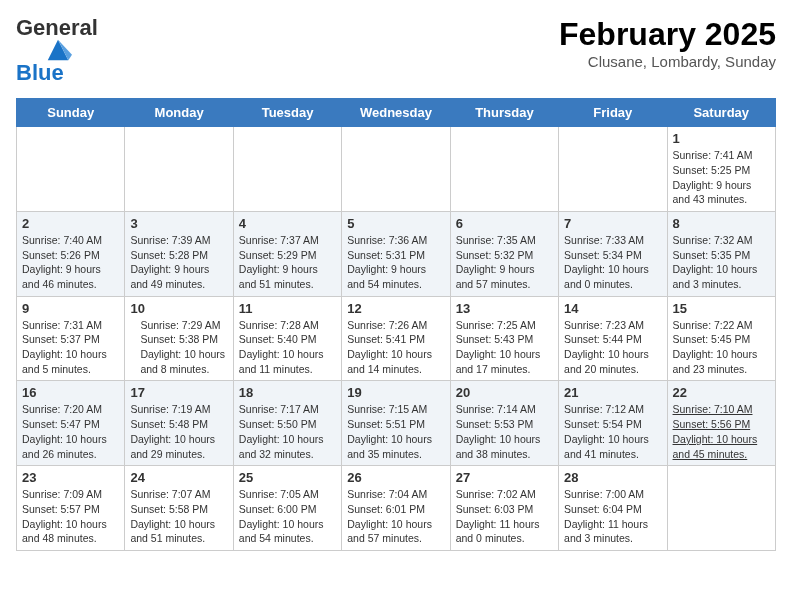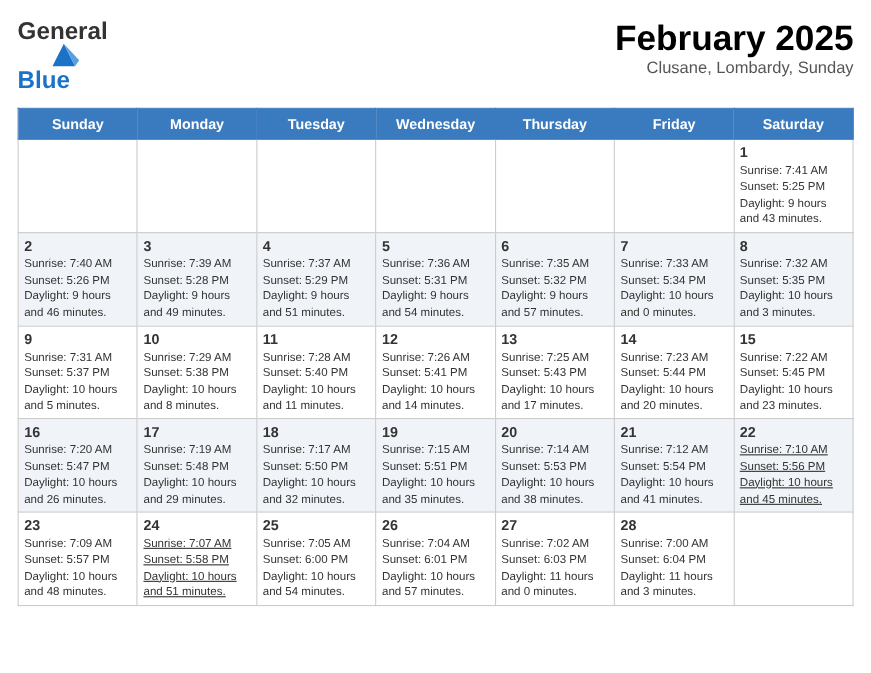--- a/index.html
+++ b/index.html
@@ -182,21 +182,21 @@
       </tr>
       <tr>
         <td>
           <span class="day-num">9</span>
           <div class="day-info" style="white-space: pre-line;">Sunrise: 7:31 AM
 Sunset: 5:37 PM
 Daylight: 10 hours and 5 minutes.</div>
         </td>
         <td>
           <span class="day-num">10</span>
-          <div class="day-info" style="white-space: pre-line;">Sunrise: 7:29 AM
+          <div class="day-info" style="white-space: pre-line; margin-left: 10px;">Sunrise: 7:29 AM
 Sunset: 5:38 PM
 Daylight: 10 hours and 8 minutes.</div>
         </td>
         <td>
           <span class="day-num">11</span>
           <div class="day-info" style="white-space: pre-line;">Sunrise: 7:28 AM
 Sunset: 5:40 PM
 Daylight: 10 hours and 11 minutes.</div>
         </td>
         <td>
@@ -270,21 +270,21 @@
       </tr>
       <tr>
         <td>
           <span class="day-num">23</span>
           <div class="day-info" style="white-space: pre-line;">Sunrise: 7:09 AM
 Sunset: 5:57 PM
 Daylight: 10 hours and 48 minutes.</div>
         </td>
         <td>
           <span class="day-num">24</span>
-          <div class="day-info" style="white-space: pre-line; text-decoration: underline;">Sunrise: 7:07 AM
+          <div class="day-info" style="white-space: pre-line;">Sunrise: 7:07 AM
 Sunset: 5:58 PM
 Daylight: 10 hours and 51 minutes.</div>
         </td>
         <td>
           <span class="day-num">25</span>
           <div class="day-info" style="white-space: pre-line;">Sunrise: 7:05 AM
 Sunset: 6:00 PM
 Daylight: 10 hours and 54 minutes.</div>
         </td>
         <td>

